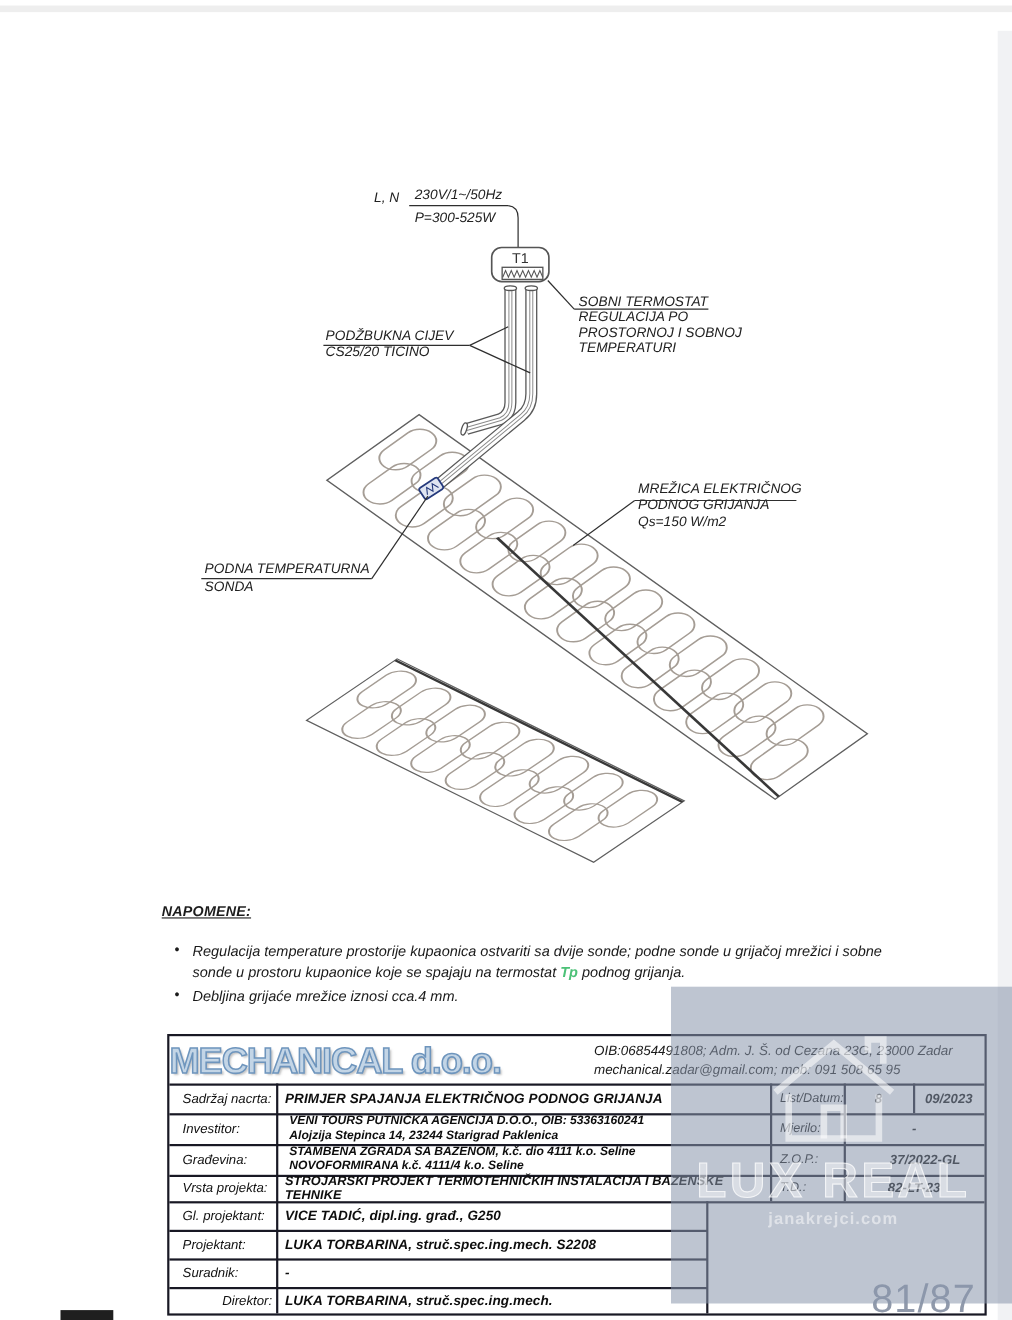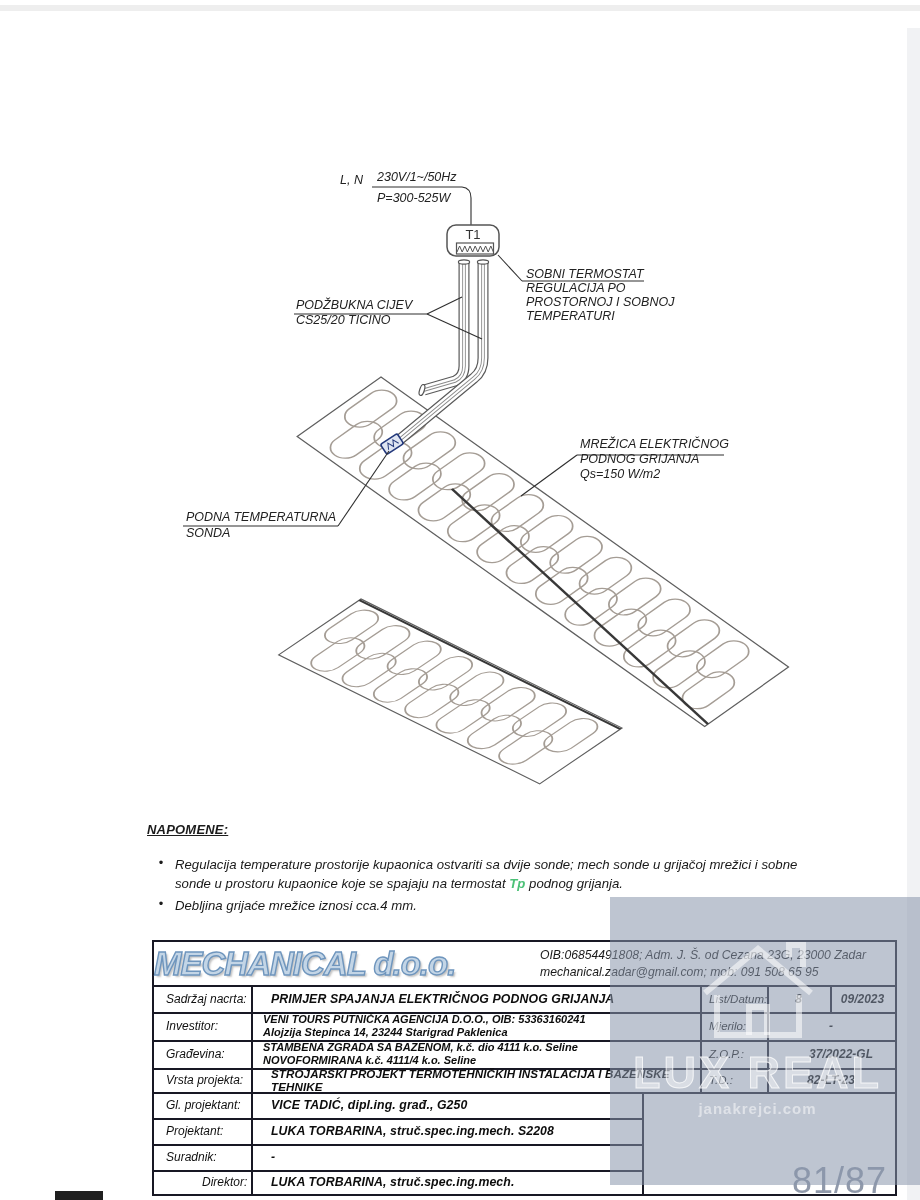--- a/index.html
+++ b/index.html
@@ -34,25 +34,25 @@
   .bullet .dot::before{content:"\2022";}
   .btext{font-style:italic;font-size:13.2px;line-height:1.45;color:#191919;width:655px;}
   .tp{font-weight:bold;}
 
   
   .tb{position:absolute;left:152px;top:940px;width:745px;height:256px;border:2px solid #181824;box-sizing:border-box;background:#fff;}
   .tb .hl{position:absolute;height:1.5px;background:#181824;}
   .tb .vl{position:absolute;width:1.5px;background:#181824;}
   .cell{position:absolute;display:flex;align-items:center;box-sizing:border-box;}
   .lbl{font-style:italic;font-size:12px;color:#101010;padding-left:12px;}
-  .val{font-style:italic;font-weight:600;font-size:12.3px;color:#0d0d0d;padding-left:20px;letter-spacing:.1px;}
+  .val{font-style:italic;font-weight:600;font-size:12.3px;color:#0d0d0d;padding-left:8px;letter-spacing:.1px;}
   .val2{font-style:italic;font-weight:600;font-size:11px;line-height:1.18;color:#0d0d0d;padding-left:12px;}
   .mlbl{font-style:italic;font-size:11.5px;color:#101010;padding-left:9px;}
   .mval{font-style:italic;font-weight:600;font-size:12px;color:#0d0d0d;justify-content:center;}
-  .logo{font-style:italic;font-weight:800;font-size:33px;letter-spacing:-1px;color:#c3d5e6;
+  .logo{font-weight:800;font-size:33px;letter-spacing:-1px;color:#c3d5e6;
         -webkit-text-stroke:1.4px #6e95bd;text-shadow:2px 2px 2px rgba(120,120,120,.45);}
   .addr{font-style:italic;font-size:12.2px;line-height:1.38;color:#1a1a1a;}
 
   
   .wm{position:absolute;left:610px;top:897px;width:315px;height:288px;background:rgba(137,150,172,.55);z-index:5;}
   .wm-house{position:absolute;left:83px;top:38px;}
   .wm-brand{position:absolute;left:0;top:150px;width:295px;text-align:center;font-weight:800;font-size:45px;
             letter-spacing:3px;color:rgba(255,255,255,.42);-webkit-text-stroke:1px rgba(255,255,255,.75);}
   .wm-site{position:absolute;left:0;top:203px;width:295px;text-align:center;font-weight:700;font-size:15px;
            letter-spacing:1px;color:rgba(255,255,255,.5);}
@@ -187,21 +187,21 @@
       <line class="lead" x1="183" y1="526" x2="338" y2="526"></line>
       <line class="lead" x1="338" y1="526" x2="389" y2="451"></line>
     </g>
   </svg>
 
   <div class="notes">
     <span class="notes-h">NAPOMENE:</span>
     <div class="bullets">
       <div class="bullet">
         <span class="dot"></span>
-        <span class="btext"><span>Regulacija temperature prostorije kupaonica ostvariti sa dvije sonde; mech sonde u grijačoj mrežici i sobne sonde u prostoru kupaonice koje se spajaju na termostat </span><span class="tp" id="tpspan" style="color: rgb(76, 193, 119);">Tp</span><span> podnog grijanja.</span></span>
+        <span class="btext"><span>Regulacija temperature prostorije kupaonica ostvariti sa dvije sonde; podne sonde u grijačoj mrežici i sobne sonde u prostoru kupaonice koje se spajaju na termostat </span><span class="tp" id="tpspan" style="color: rgb(76, 193, 119);">Tp</span><span> podnog grijanja.</span></span>
       </div>
       <div class="bullet">
         <span class="dot"></span>
         <span class="btext">Debljina grijaće mrežice iznosi cca.4 mm.</span>
       </div>
     </div>
   </div>
 
   <div class="tb">
 

